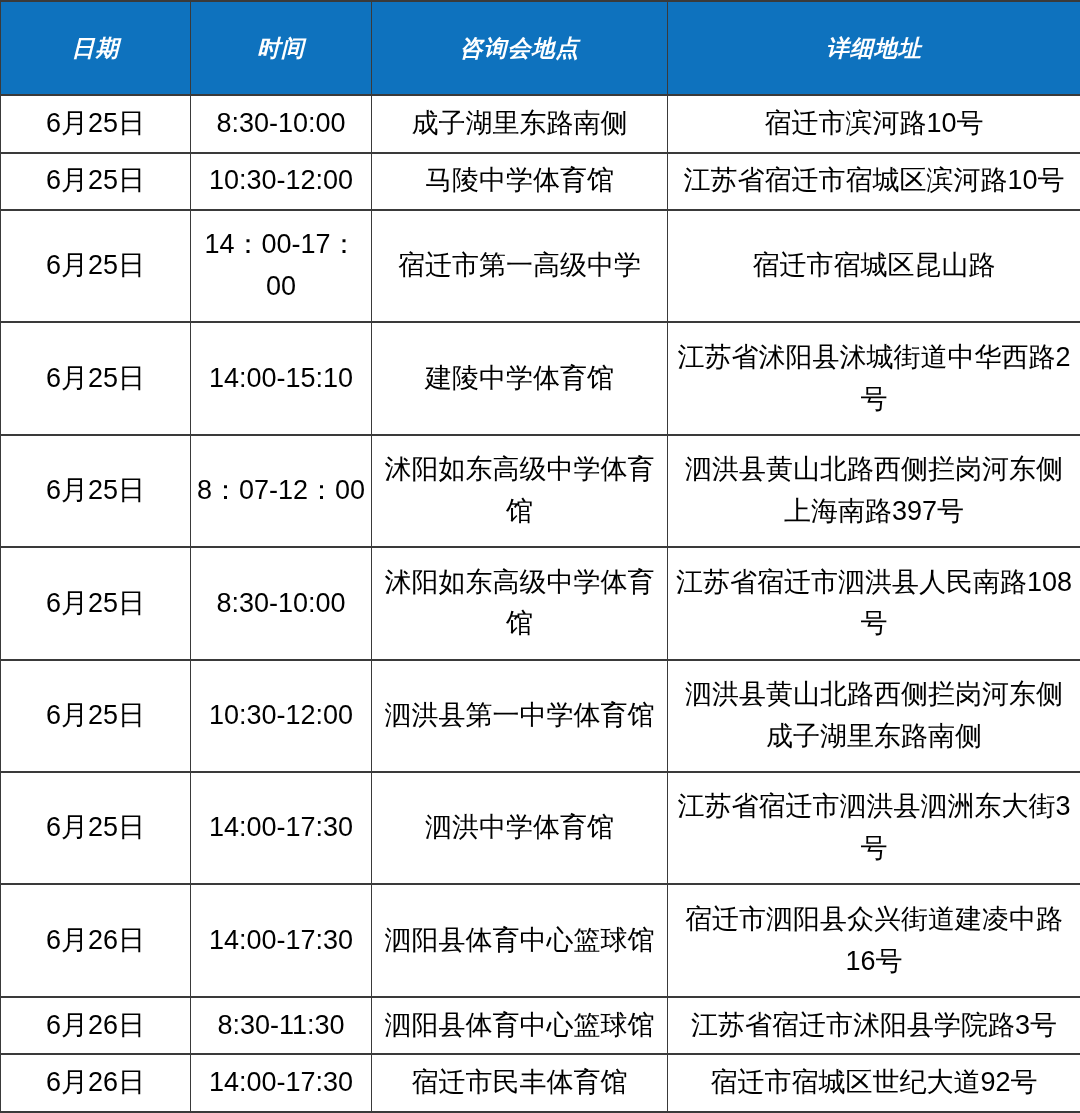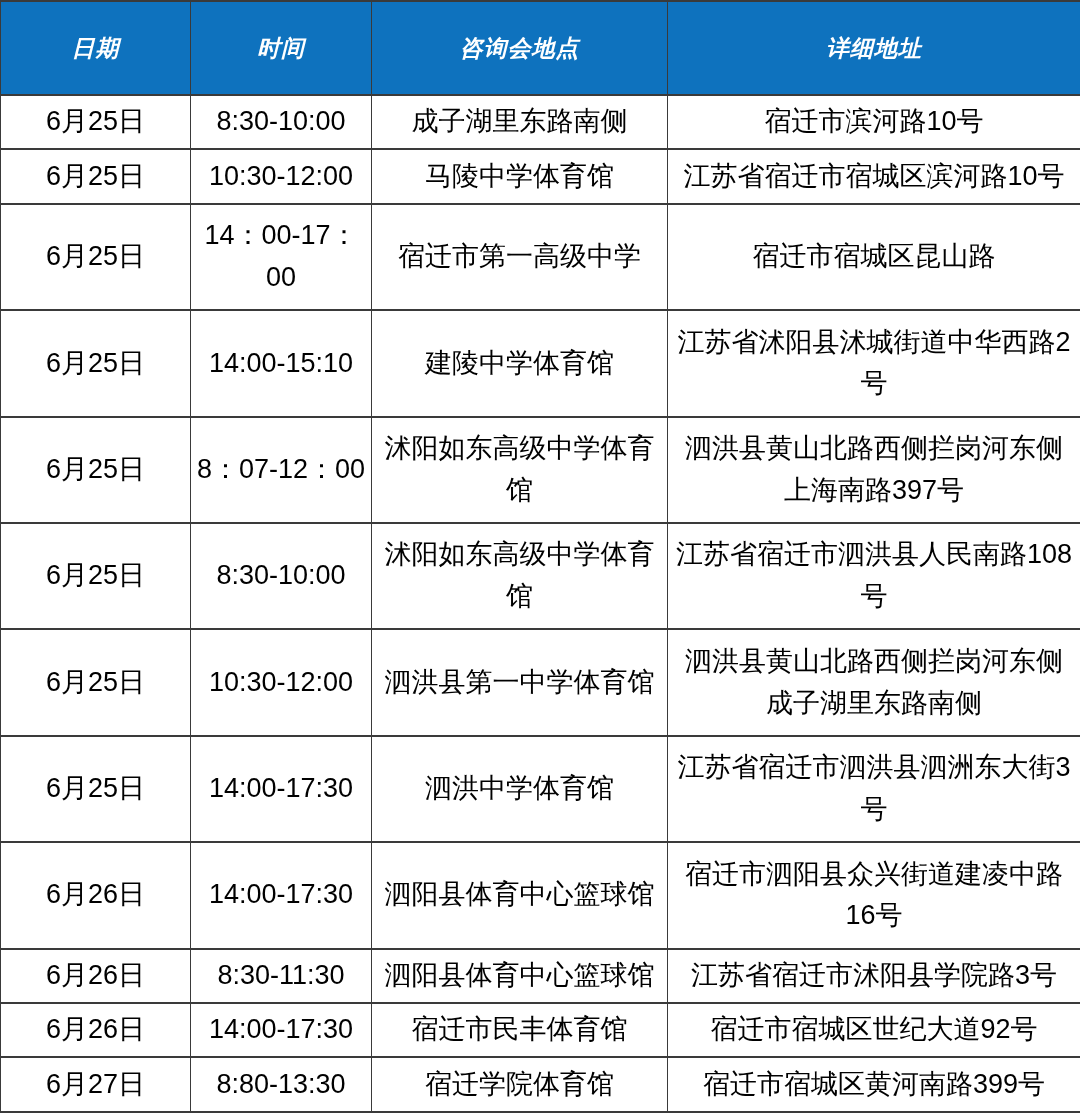--- a/index.html
+++ b/index.html
@@ -137,20 +137,14 @@
         <td>8:30-11:30</td>
         <td>泗阳县体育中心篮球馆</td>
         <td>江苏省宿迁市沭阳县学院路3号</td>
       </tr>
       <tr>
         <td>6月26日</td>
         <td>14:00-17:30</td>
         <td>宿迁市民丰体育馆</td>
         <td>宿迁市宿城区世纪大道92号</td>
       </tr>
-      <tr>
-        <td>6月27日</td>
-        <td>8:80-13:30</td>
-        <td>宿迁学院体育馆</td>
-        <td>宿迁市宿城区黄河南路399号</td>
-      </tr>
     </tbody>
 </table>
 
 </body></html>

